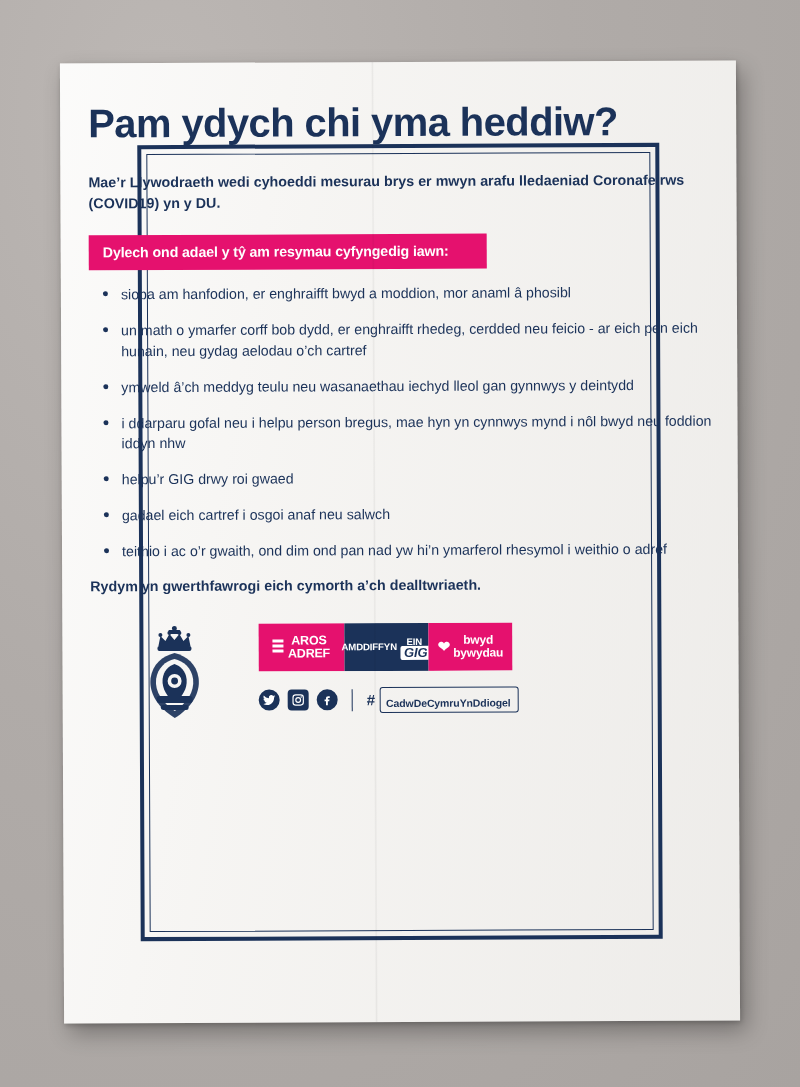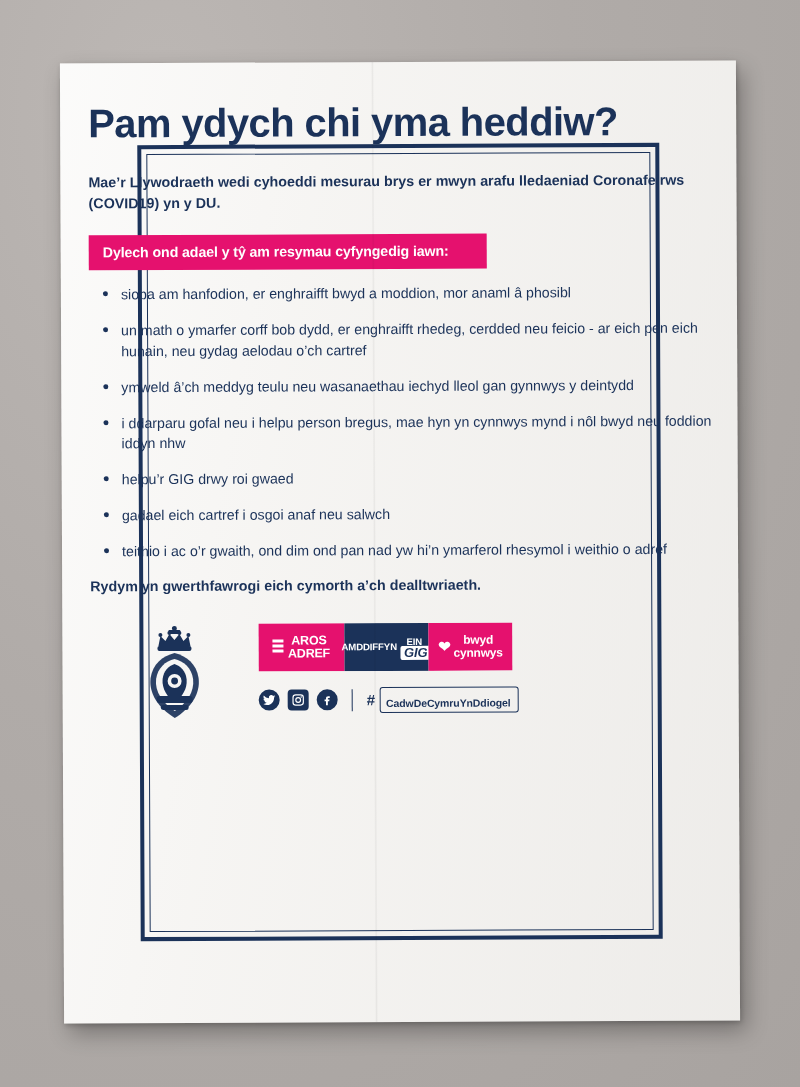--- a/index.html
+++ b/index.html
@@ -358,21 +358,21 @@
             <span>AMDDIFFYN</span>
             <span class="line2">
               <span>EIN</span>
               <span class="nhs-badge">GIG</span>
             </span>
           </div>
           <div class="camp-seg camp-save">
             <span class="heart">❤</span>
             <span>
               <span>bwyd</span><br>
-              <span>cynnwys</span>
+              <span>bywydau</span>
             </span>
           </div>
         </div>
 
         <div class="social-row">
           <div class="soc circle">
             <svg width="13" height="13" viewBox="0 0 24 24" fill="#ffffff" xmlns="http://www.w3.org/2000/svg">
               <path d="M23 4.9c-.8.4-1.7.6-2.6.8 1-.6 1.7-1.5 2-2.5-.9.5-1.9.9-3 1.1a4.6 4.6 0 0 0-7.9 4.2A13 13 0 0 1 2 3.6a4.6 4.6 0 0 0 1.4 6.1c-.7 0-1.4-.2-2-.5v.1a4.6 4.6 0 0 0 3.7 4.5c-.7.2-1.4.2-2 .1a4.6 4.6 0 0 0 4.3 3.2A9.2 9.2 0 0 1 1 19a13 13 0 0 0 7 2c8.4 0 13-7 13-13v-.6c.9-.6 1.6-1.5 2.2-2.4z"></path>
             </svg>
           </div>

